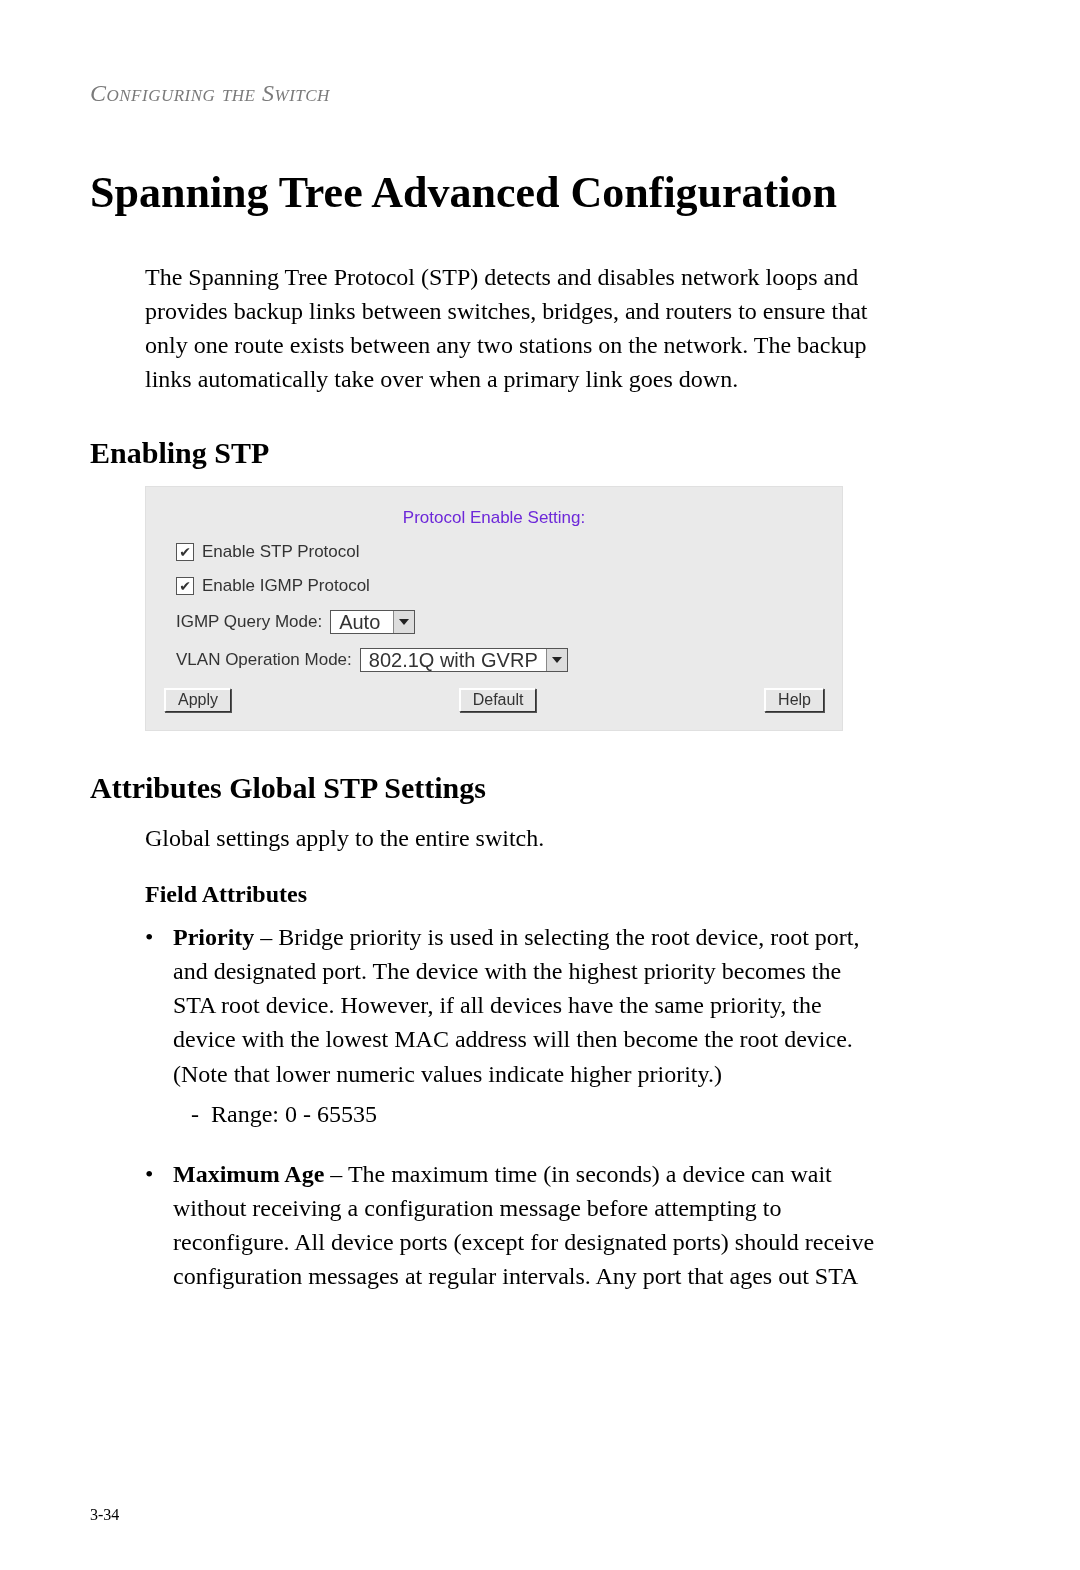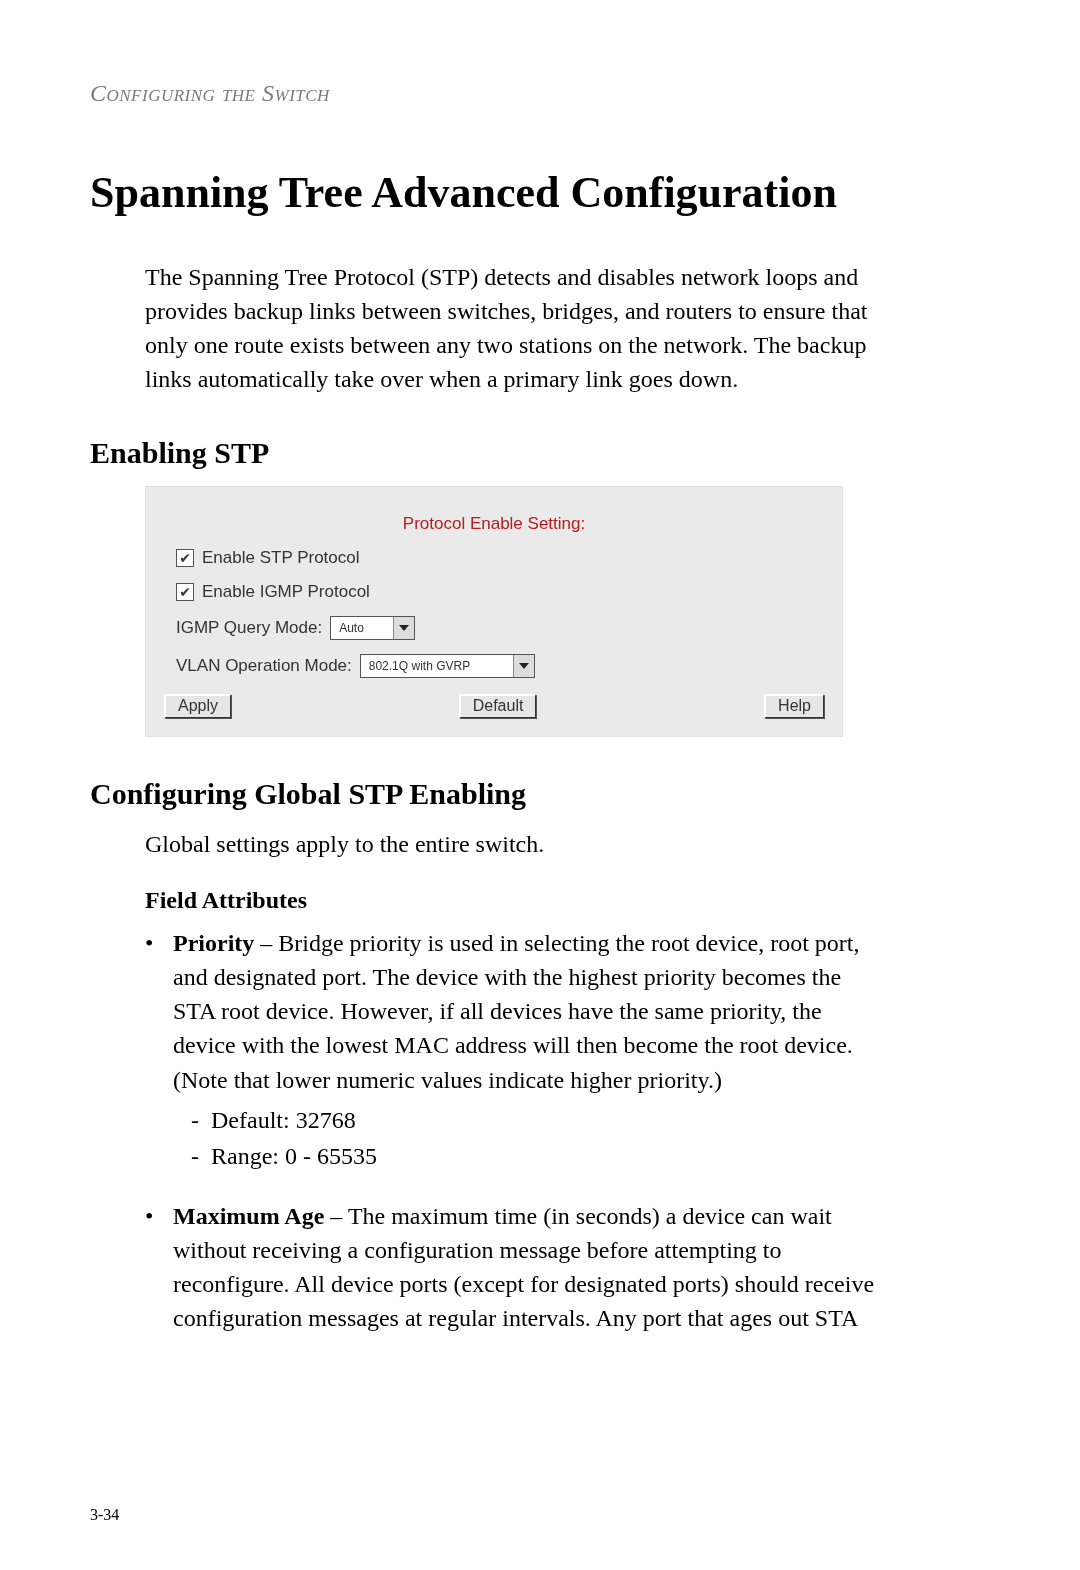--- a/index.html
+++ b/index.html
@@ -65,22 +65,22 @@
     background: #eaeaea;
     border: 1px solid #e0e0e0;
     padding: 8px 18px 18px 18px;
     font-family: Verdana, Arial, sans-serif;
     font-size: 17px;
     color: #333;
   }
   .ui-title {
     text-align: center;
     font-size: 17px;
-    margin: 19px 0 14px 0;
-    color: #b91c1c;
+    margin: 13px 0 14px 0;
+    color: #6d28d9;
   }
   .ui-row {
     display: flex;
     align-items: center;
     gap: 8px;
     margin: 10px 0 14px 12px;
   }
   .cb {
     width: 16px;
     height: 16px;
@@ -94,21 +94,21 @@
   }
   .select {
     display: inline-flex;
     align-items: stretch;
     border: 1px solid #555;
     background: #fff;
     height: 22px;
   }
   .select .val {
     padding: 1px 8px;
-    font-size: 12px;
+    font-size: 20px;
     display: flex;
     align-items: center;
   }
   .select .chev {
     width: 20px;
     border-left: 1px solid #888;
     background: #ddd;
     display: flex;
     align-items: center;
     justify-content: center;
@@ -233,33 +233,32 @@
       </span>
     </div>
 
     <div class="ui-buttons">
       <span class="btn">Apply</span>
       <span class="btn">Default</span>
       <span class="btn">Help</span>
     </div>
   </div>
 
-  <div class="h2">Configuring Global STP Enabling</div>
+  <div class="h2">Attributes Global STP Settings</div>
 
   <div class="body-indent">
     <div class="p">Global settings apply to the entire switch.</div>
   </div>
 
   <div class="h3">Field Attributes</div>
 
   <ul class="bullets">
     <li>
       <span class="term">Priority</span><span> – Bridge priority is used in selecting the root device, root port, and designated port. The device with the highest priority becomes the STA root device. However, if all devices have the same priority, the device with the lowest MAC address will then become the root device. (Note that lower numeric values indicate higher priority.)</span>
       <ul class="sublist">
-        <li>Default: 32768</li>
         <li>Range: 0 - 65535</li>
       </ul>
     </li>
     <li>
       <span class="term">Maximum Age</span><span> – The maximum time (in seconds) a device can wait without receiving a configuration message before attempting to reconfigure. All device ports (except for designated ports) should receive configuration messages at regular intervals. Any port that ages out STA</span>
     </li>
   </ul>
 
   <div class="pagenum">3-34</div>
 </div>

